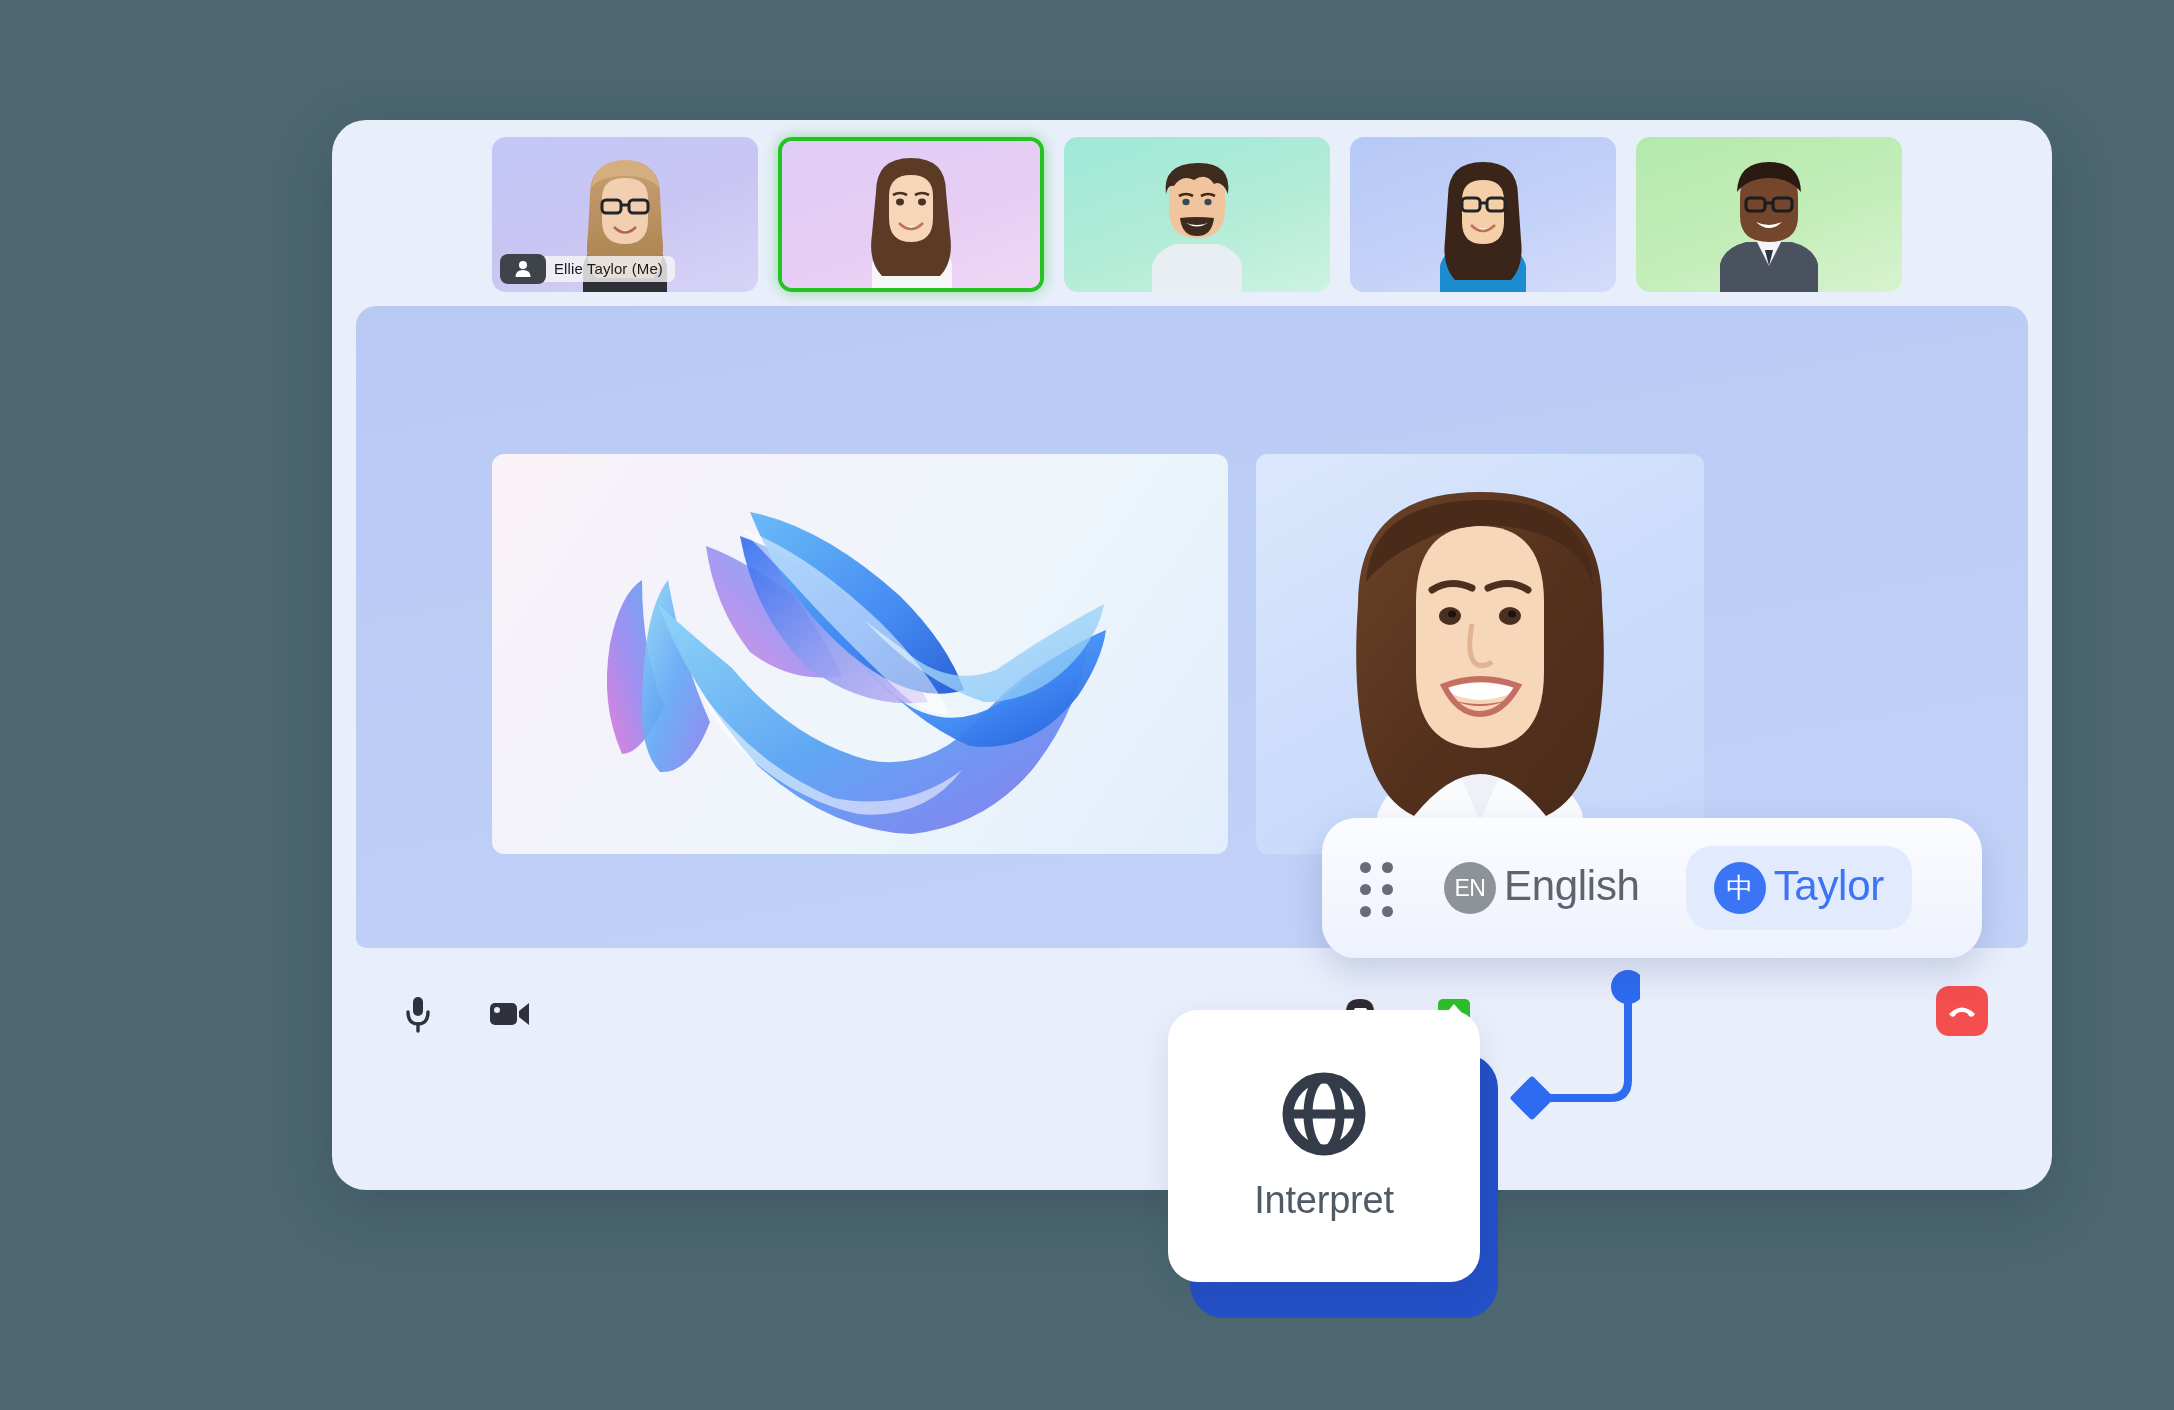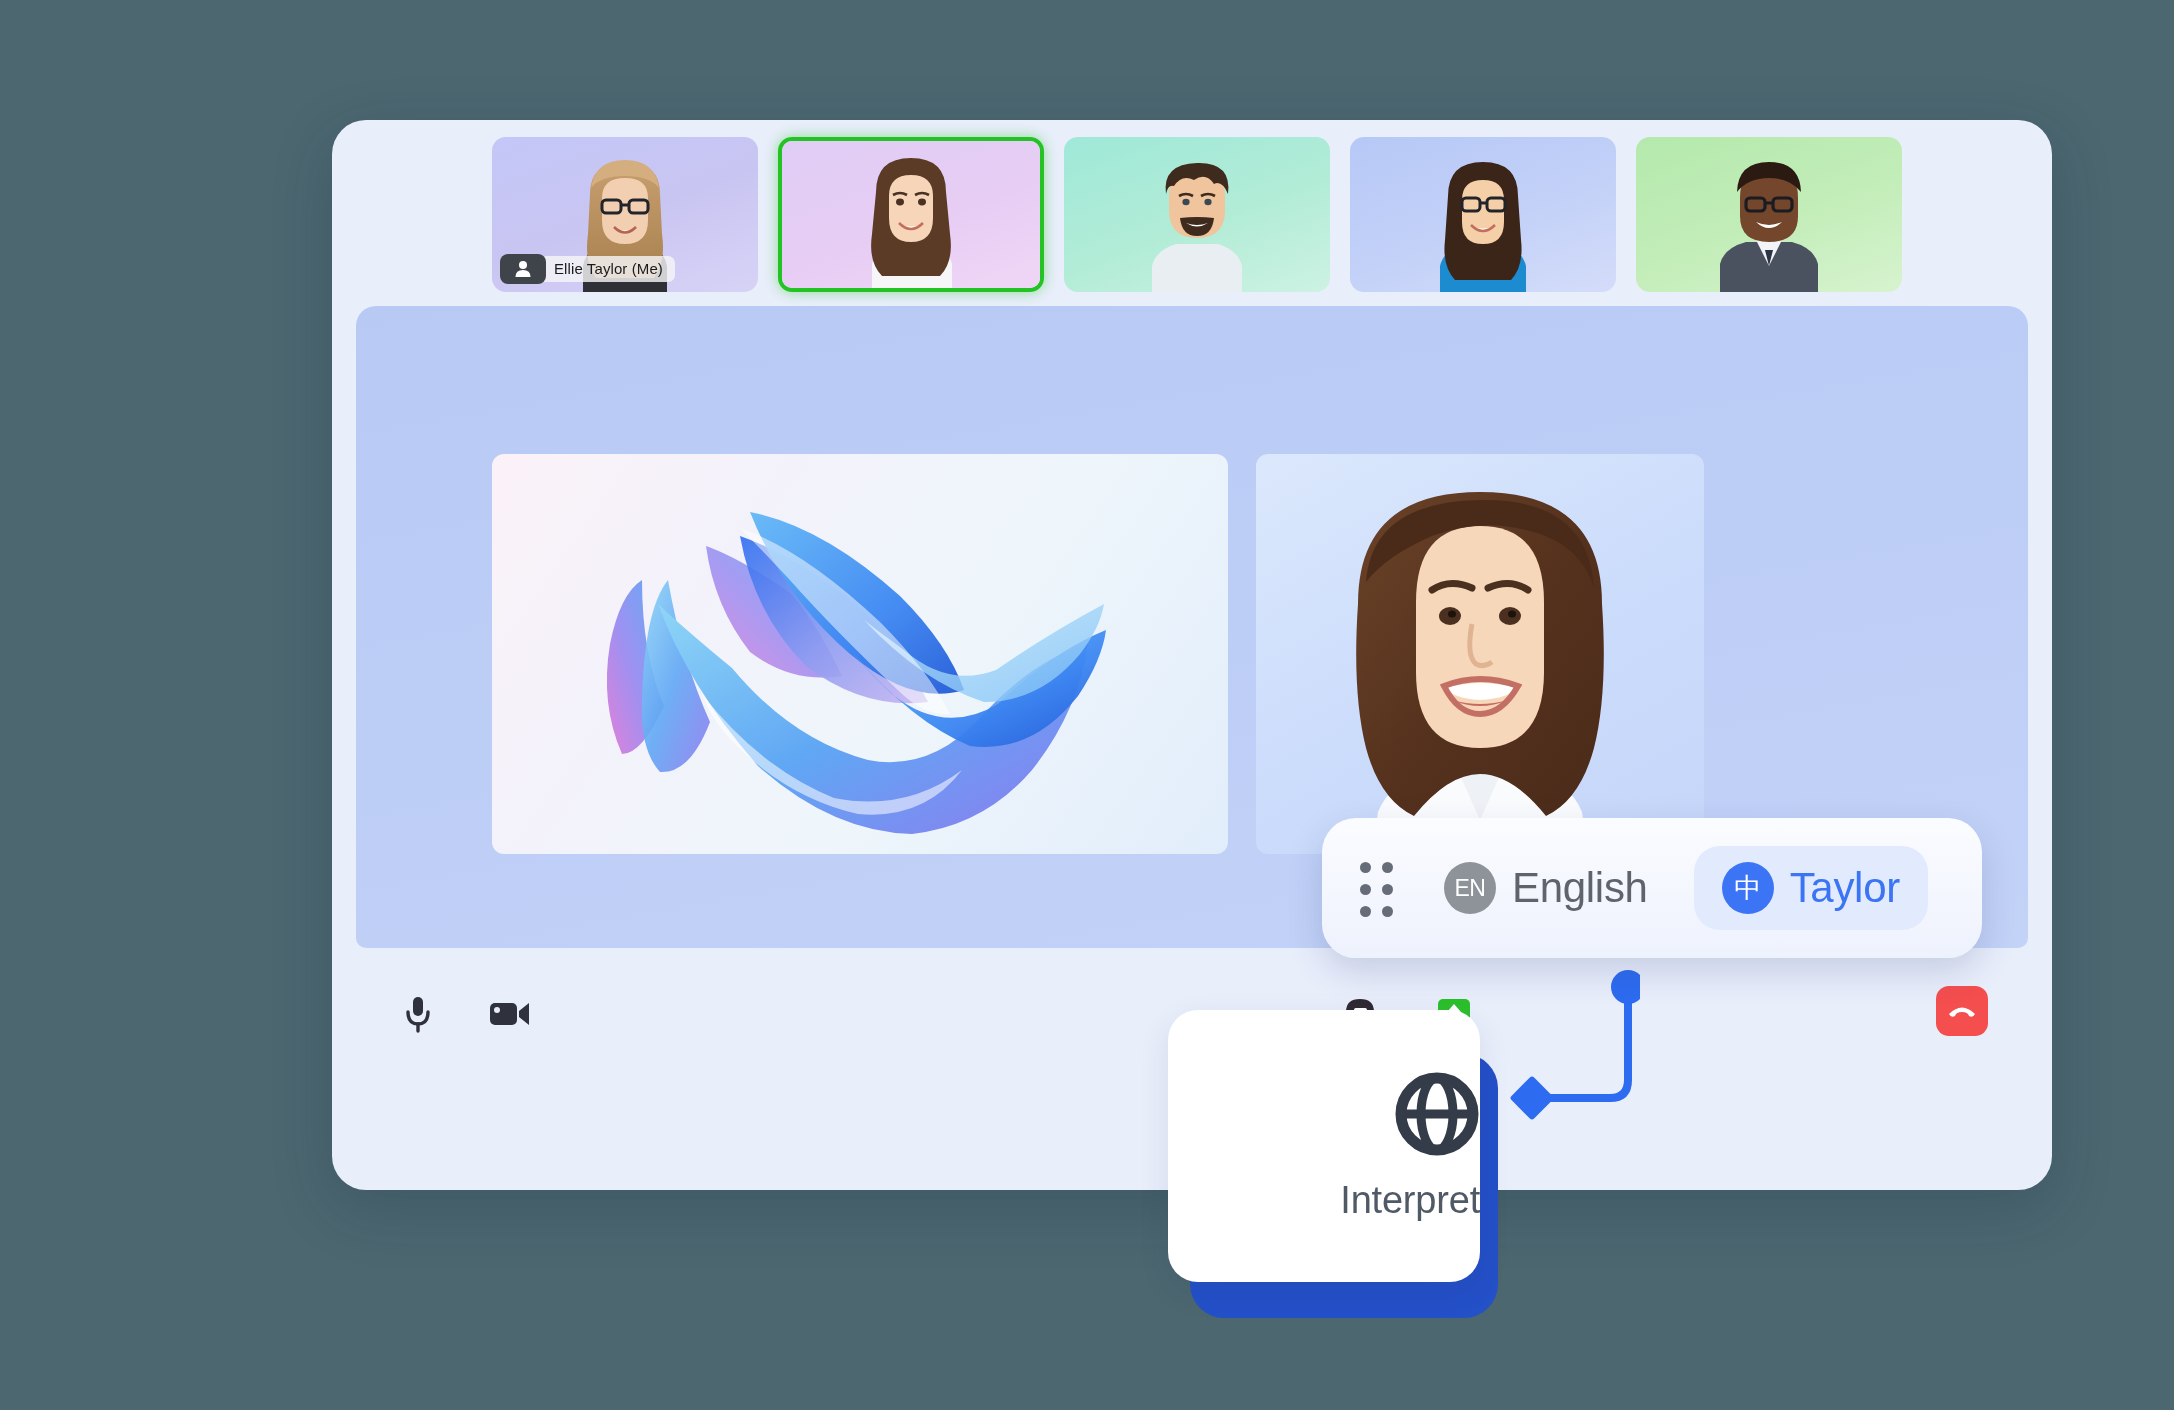--- a/index.html
+++ b/index.html
@@ -215,22 +215,22 @@
   }
   #drag-handle i {
     width: 11px;
     height: 11px;
     background: #676d78;
     border-radius: 50%;
     display: block;
   }
   .lang-opt {
     display: flex;
-    align-items: center;
-    gap: 16px;
+    align-items: flex-start;
+    gap: 8px;
     padding: 16px 28px;
     border-radius: 26px;
     cursor: pointer;
   }
   .lang-opt.selected { background: #e2eafd; }
   .lang-badge {
     width: 52px;
     height: 52px;
     border-radius: 50%;
     display: flex;
@@ -273,21 +273,21 @@
   #interpret-card {
     position: absolute;
     left: 0;
     top: 0;
     width: 312px;
     height: 272px;
     background: #ffffff;
     border-radius: 30px;
     display: flex;
     flex-direction: column;
-    align-items: flex-end;
+    align-items: center;
     justify-content: center;
     gap: 22px;
     box-shadow: 0 10px 30px rgba(25,45,90,0.10);
     cursor: pointer;
   }
   #interpret-label {
     font-size: 38px;
     color: #505a66;
     letter-spacing: -0.2px;
   }

